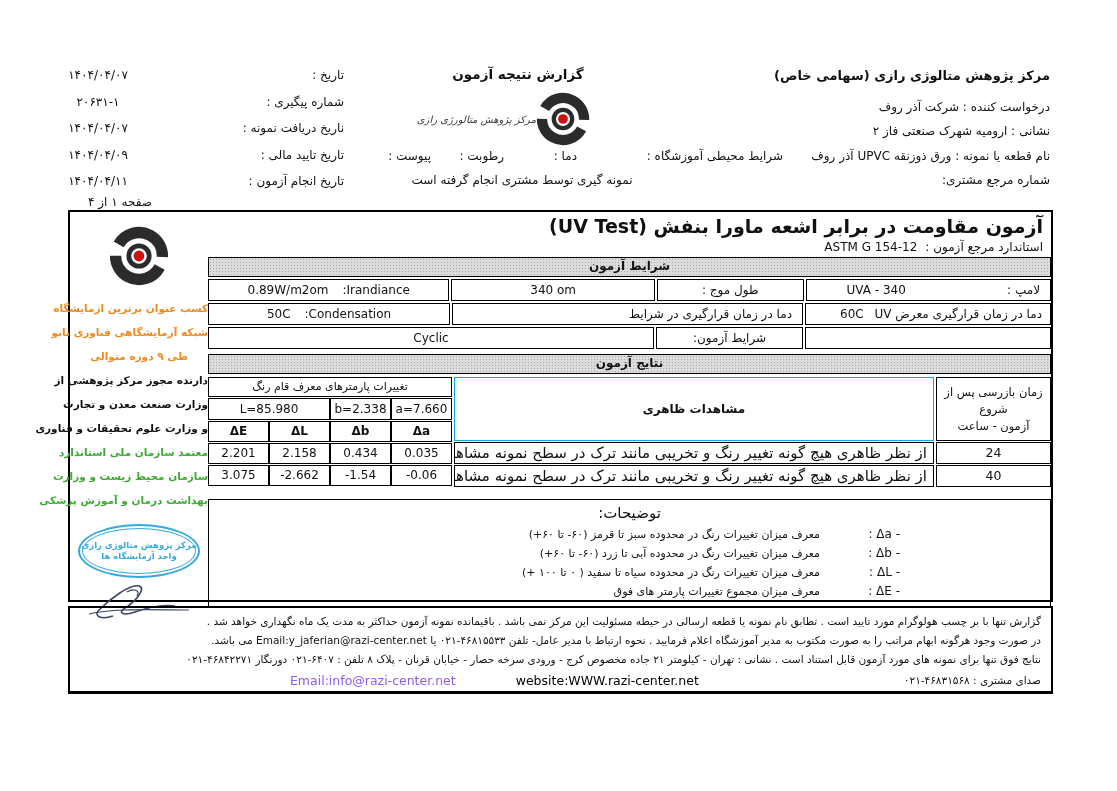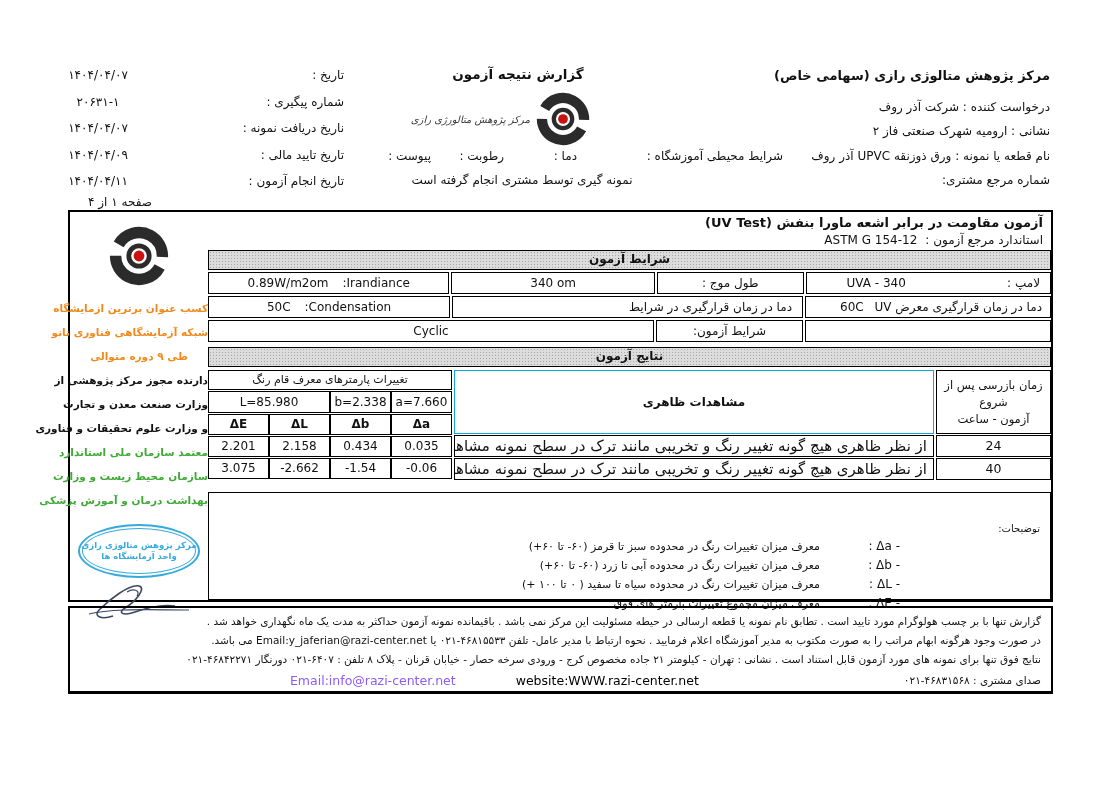--- a/index.html
+++ b/index.html
@@ -15,36 +15,36 @@
   
   .hdr-right { right:67px; top:64px; text-align:right; line-height:24.5px; font-size:12px; }
   .hdr-right .org { font-weight:bold; font-size:13px; margin-bottom:6px; }
   .hdr-left { left:28px; top:62px; width:316px; font-size:12px; }
   .hdr-left .row { display:flex; justify-content:space-between; align-items:center; height:26.5px; }
   .hdr-left .lbl { padding-left:8px; }
   .hdr-left .val { width:140px; text-align:center; }
   .page-num { left:88px; top:195px; font-size:12px; }
 
   .report-title { left:418px; top:66px; width:200px; text-align:center; font-weight:bold; font-size:13.5px; }
-  .logo-row { left:350px; top:92px; width:240px; display:flex; direction:ltr; align-items:center; justify-content:flex-end; gap:6px; }
+  .logo-row { left:350px; top:92px; width:240px; display:flex; direction:ltr; align-items:center; justify-content:flex-end; }
   .logo-script { font-size:10px; font-style:italic; color:#3a3a3a; white-space:nowrap; }
   .env-label { right:334px; top:149px; font-size:12px; }
   .env-temp { right:540px; top:149px; font-size:12px; }
   .env-hum { right:613px; top:149px; font-size:12px; }
   .env-att { right:686px; top:149px; font-size:12px; }
   .sampling { left:382px; top:173px; width:280px; text-align:center; font-size:12px; }
 
   
   .main-box { left:68px; top:210px; width:985px; height:392px; border:2px solid #000;
               display:flex; direction:rtl; }
   .content-col { width:843px; }
   .sidebar { width:138px; text-align:center; }
 
   .title-block { text-align:right; padding:3px 8px 0; }
-  .test-title { font-weight:bold; font-size:13px; }
+  .test-title { font-weight:bold; font-size:19px; }
   .std-line { display:flex; direction:rtl; gap:8px; font-size:12px; margin-top:3px; }
 
   .gray-bar { border:1px solid #000; height:20px; line-height:17px; text-align:center;
               font-weight:bold; font-size:12px;
               background-color:#dcdcdc;
               background-image:radial-gradient(#a8a8a8 0.8px, transparent 0.9px);
               background-size:3px 3px; }
   .bar1 { margin-top:3px; }
   .bar2 { margin-top:5px; }
 
@@ -76,21 +76,21 @@
   .clr-col { width:244px; margin-right:2px; direction:ltr; }
   .clr-title { border:1px solid #000; height:20px; line-height:18px; text-align:center; font-size:11px; }
   .clr-init { display:flex; margin-top:1px; }
   .clr-init div { border:1px solid #000; height:22px; line-height:20px; text-align:center; font-size:12px; white-space:nowrap; overflow:hidden; }
   .clr-init .L { width:122px; } .clr-init .b { width:61px; } .clr-init .a { width:61px; }
   .clr-row { display:flex; margin-top:1px; }
   .clr-row div { width:61px; border:1px solid #000; height:21px; line-height:19px; text-align:center; font-size:12px; }
   .clr-row.hdrr div { font-weight:bold; }
 
   .notes-box { border:1px solid #000; margin-top:12px; height:108px; padding:4px 10px; }
-  .notes-title { font-size:10px; text-align:right;margin-top:26px; }
+  .notes-title { font-size:15px; text-align:center; }
   .note-line { display:flex; direction:rtl; align-items:center; margin-top:5px; padding-right:140px; gap:34px; }
   .note-sym { font-size:12px; width:46px; }
   .note-txt { font-size:11px; white-space:nowrap; }
 
   
   .sb-logo { margin:14px auto 6px; width:60px; height:60px; }
   .sb-line { font-size:10.5px; font-weight:bold; line-height:24px; white-space:nowrap; }
   .orange { color:#f08a1d; }
   .black-l { color:#111; }
   .green { color:#3faa35; }

